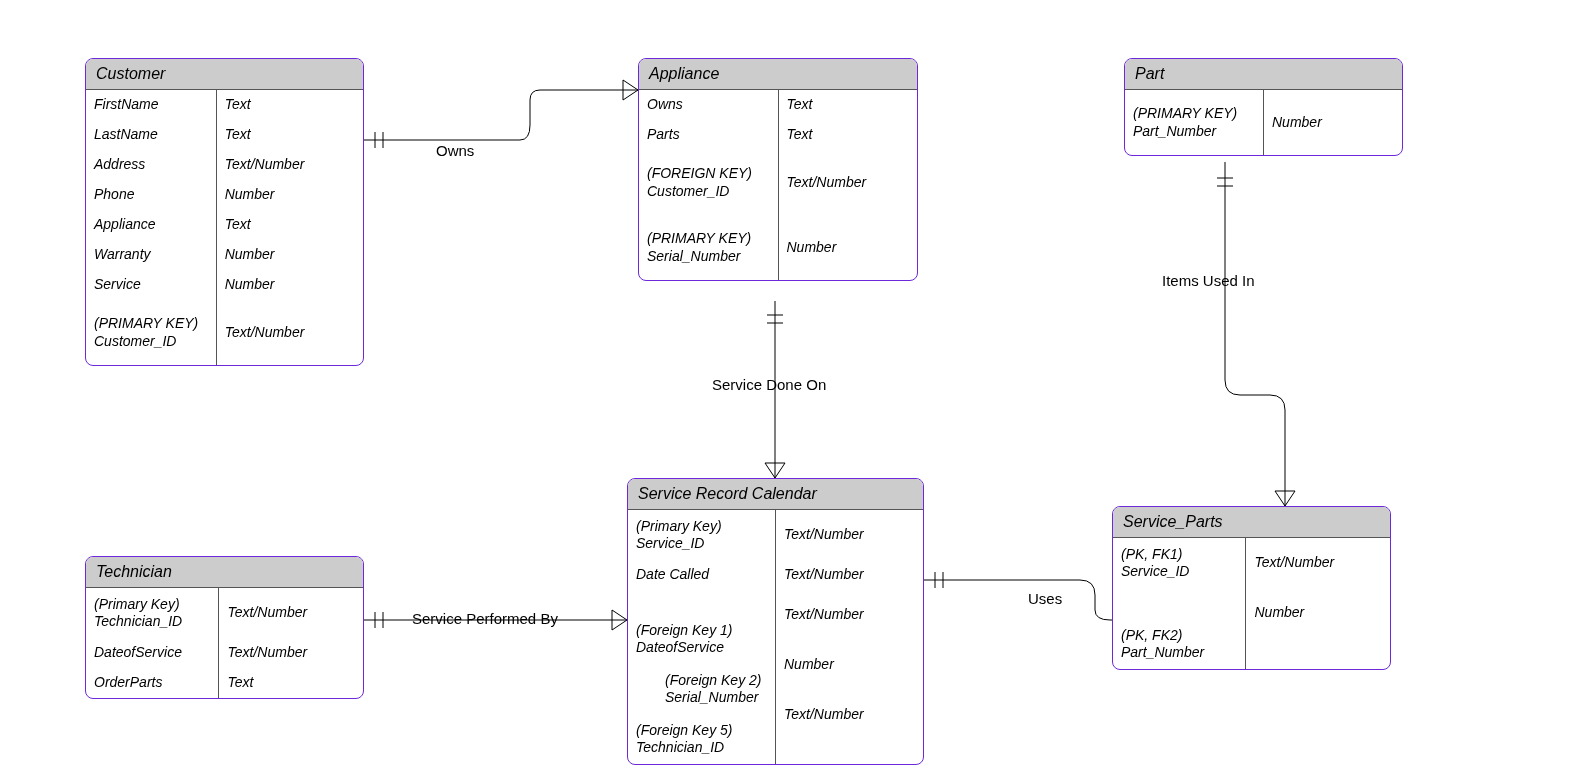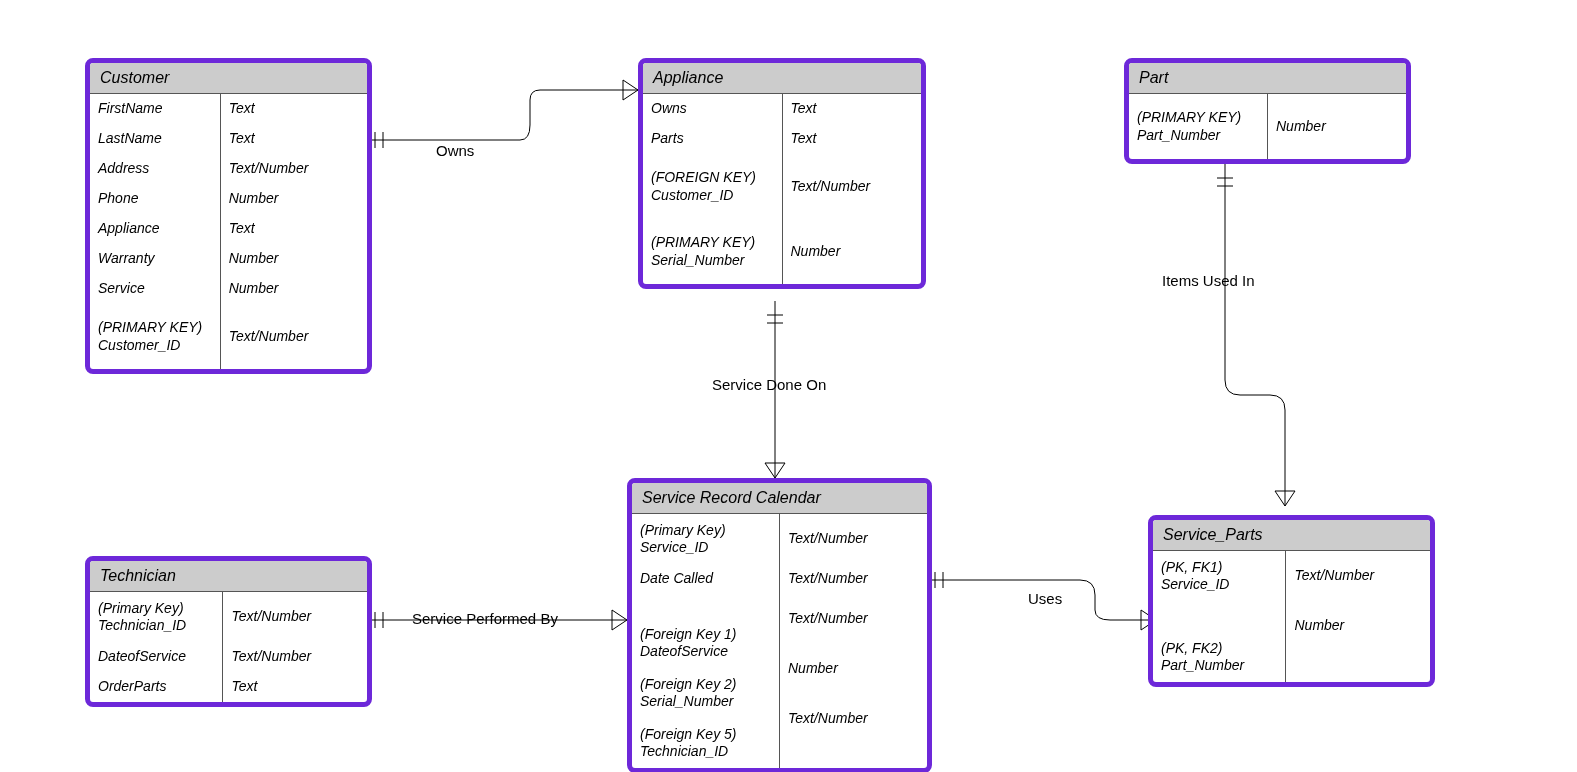--- a/index.html
+++ b/index.html
@@ -6,21 +6,21 @@
     margin: 0;
     padding: 0;
     font-family: Arial, Helvetica, sans-serif;
     background: #fff;
     position: relative;
     width: 1577px;
     height: 772px;
   }
   .entity {
     position: absolute;
-    border: 5px solid #6d28d9;
+    border: 1px solid #6d28d9;
     border-radius: 8px;
     background: #fff;
     overflow: hidden;
   }
   .entity-header {
     background: #ccc;
     border-bottom: 1px solid #555;
     padding: 6px 10px;
     font-style: italic;
     font-size: 16px;
@@ -187,34 +187,34 @@
   </div>
 </div>
 
 <div class="entity" style="left:627px; top:478px; width:295px;">
   <div class="entity-header">Service Record Calendar</div>
   <div class="entity-body">
     <div class="col col-left" style="width:50%;">
       <div class="cell" style="min-height:40px;">(Primary Key) Service_ID</div>
       <div class="cell">Date Called</div>
       <div class="cell" style="min-height:40px;margin-top:24px;">(Foreign Key 1) DateofService</div>
-      <div class="cell" style="min-height:40px;">(Foreign Key 2) Serial_Number</div>
+      <div class="cell" style="min-height:40px;margin-left:29px;">(Foreign Key 2) Serial_Number</div>
       <div class="cell" style="min-height:40px;">(Foreign Key 5) Technician_ID</div>
     </div>
     <div class="col" style="width:50%;">
       <div class="cell" style="min-height:40px;">Text/Number</div>
       <div class="cell">Text/Number</div>
       <div class="cell" style="min-height:40px;">Text/Number</div>
       <div class="cell" style="min-height:40px;">Number</div>
       <div class="cell" style="min-height:40px;">Text/Number</div>
     </div>
   </div>
 </div>
 
-<div class="entity" style="left:1148px; top:506px; width:277px;margin-top:9px;">
+<div class="entity" style="left:1112px; top:506px; width:277px;">
   <div class="entity-header">Service_Parts</div>
   <div class="entity-body">
     <div class="col col-left" style="width:48%;gap:31px;">
       <div class="cell" style="min-height:40px;">(PK, FK1) Service_ID</div>
       <div class="cell" style="min-height:40px;">(PK, FK2) Part_Number</div>
     </div>
     <div class="col" style="width:52%;">
       <div class="cell" style="min-height:40px;">Text/Number</div>
       <div class="cell" style="min-height:40px;">Number</div>
     </div>

